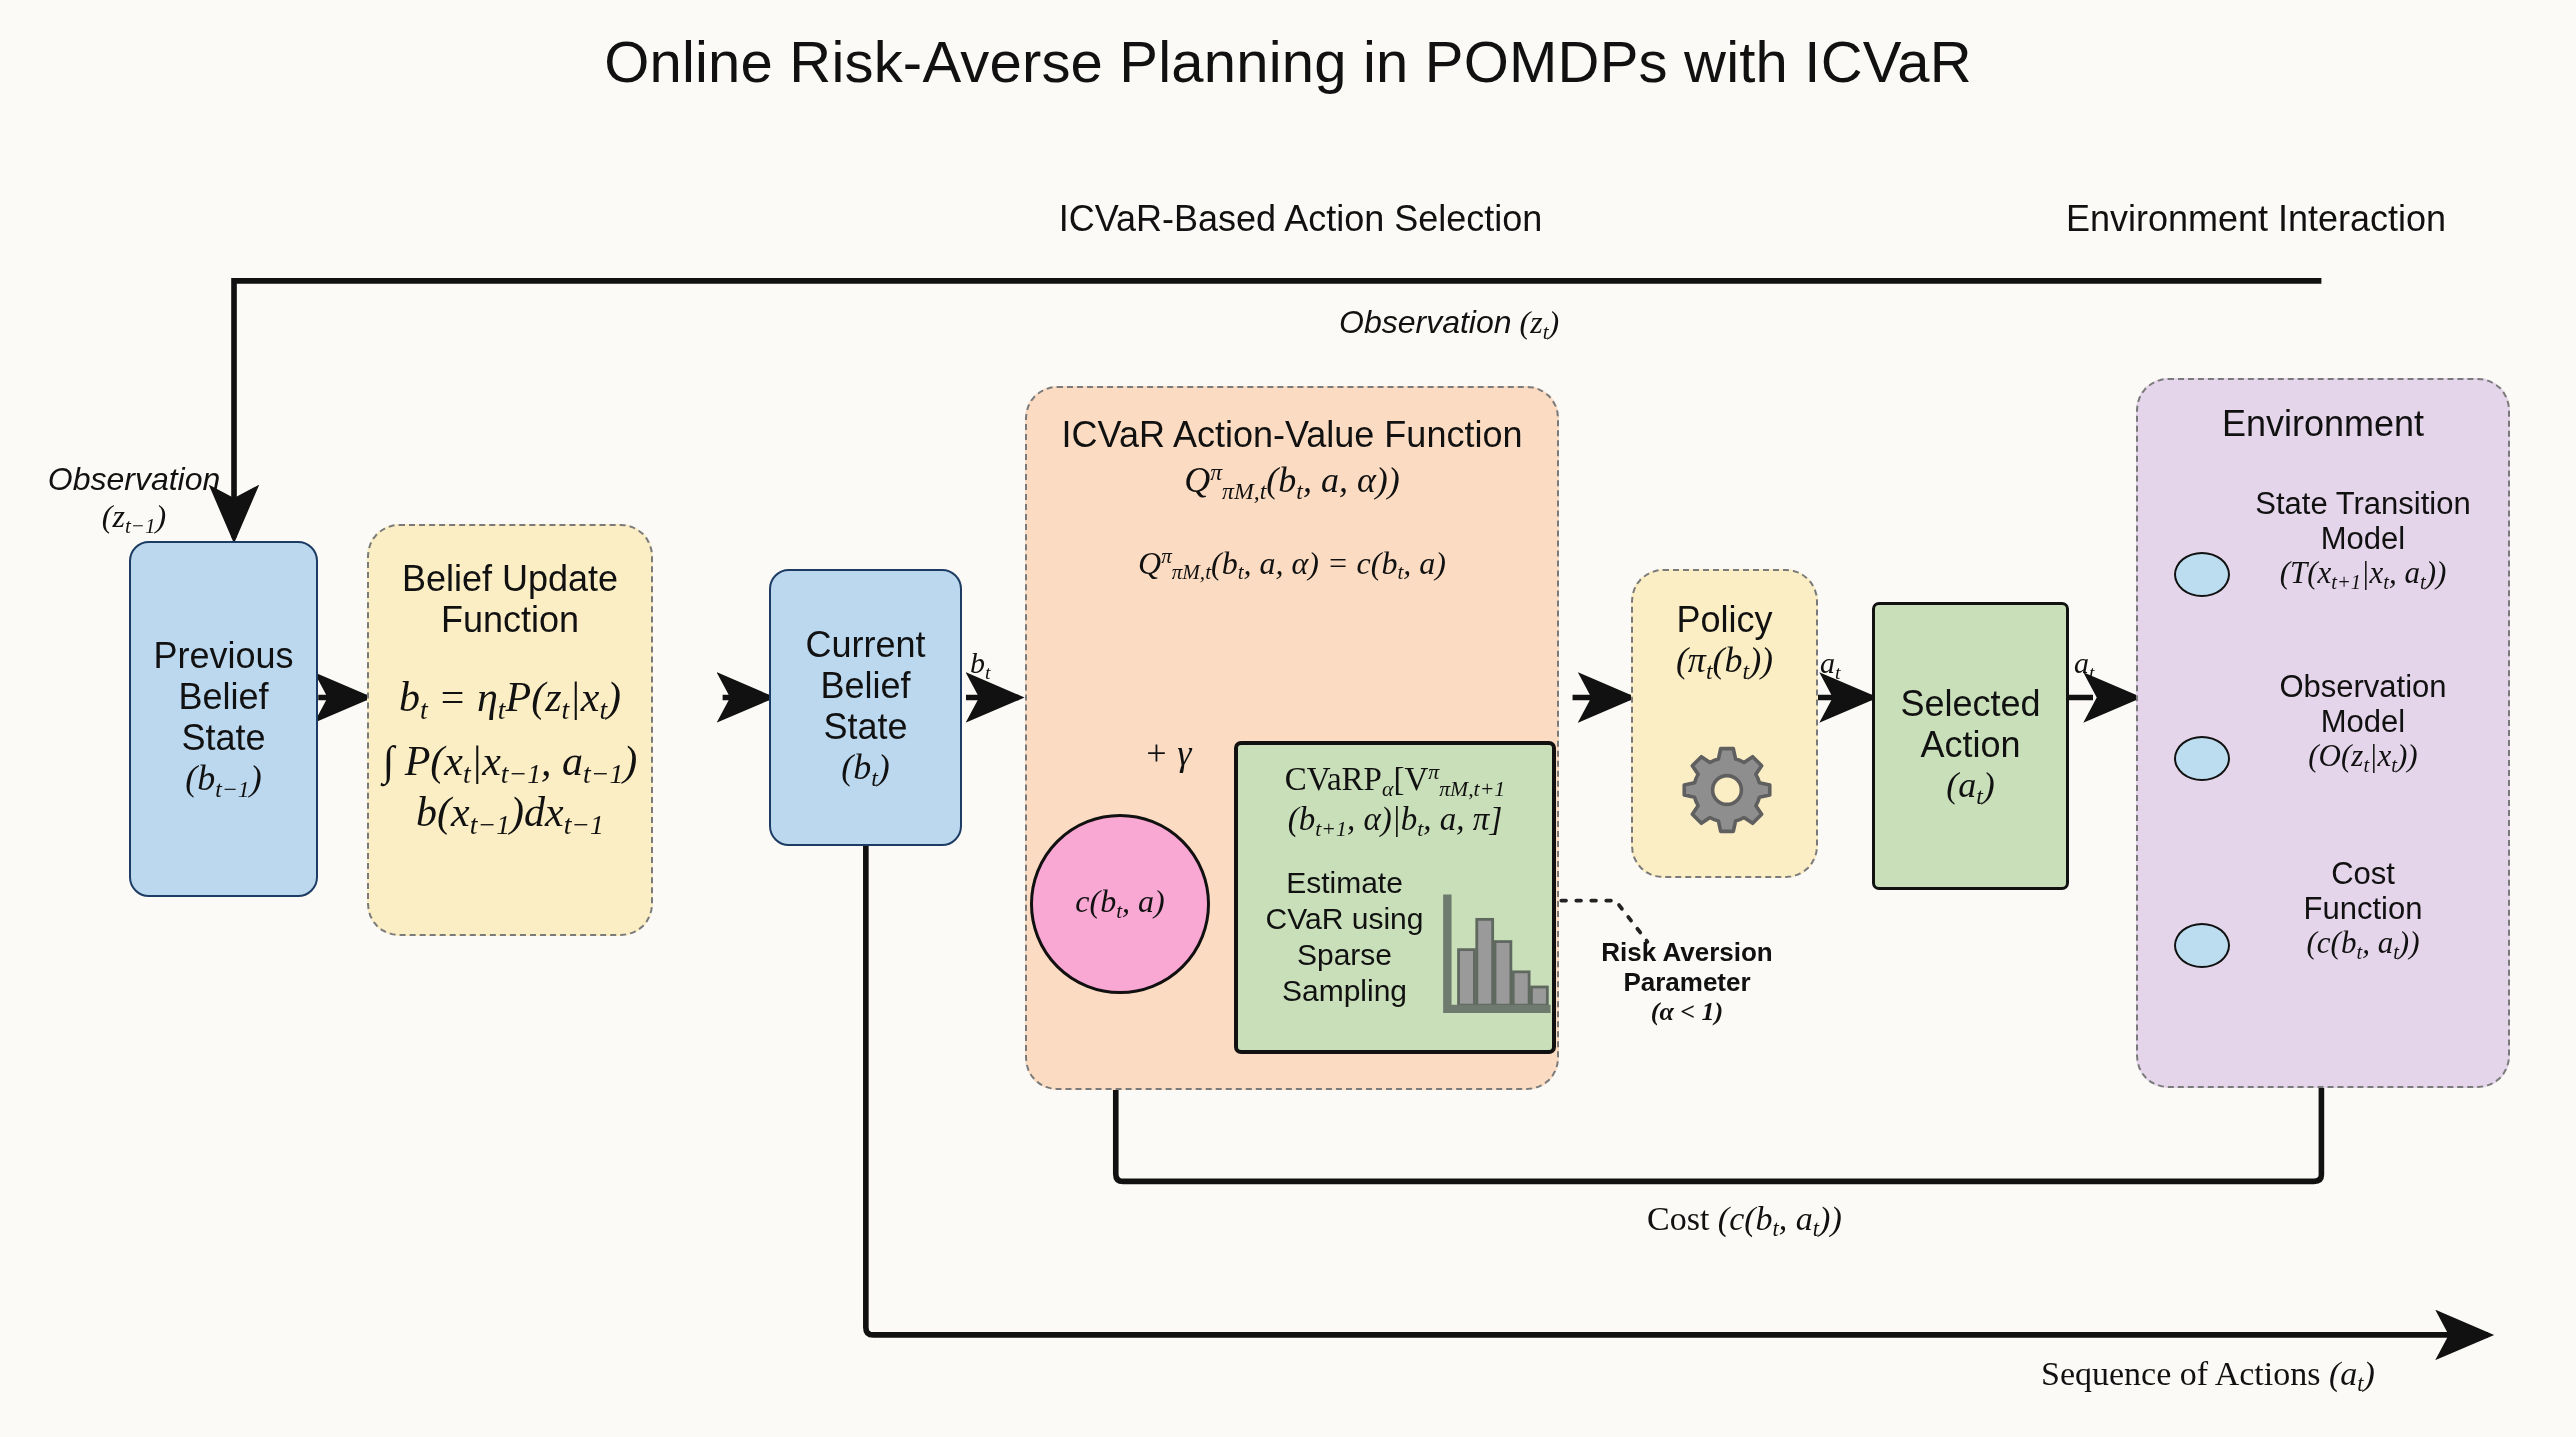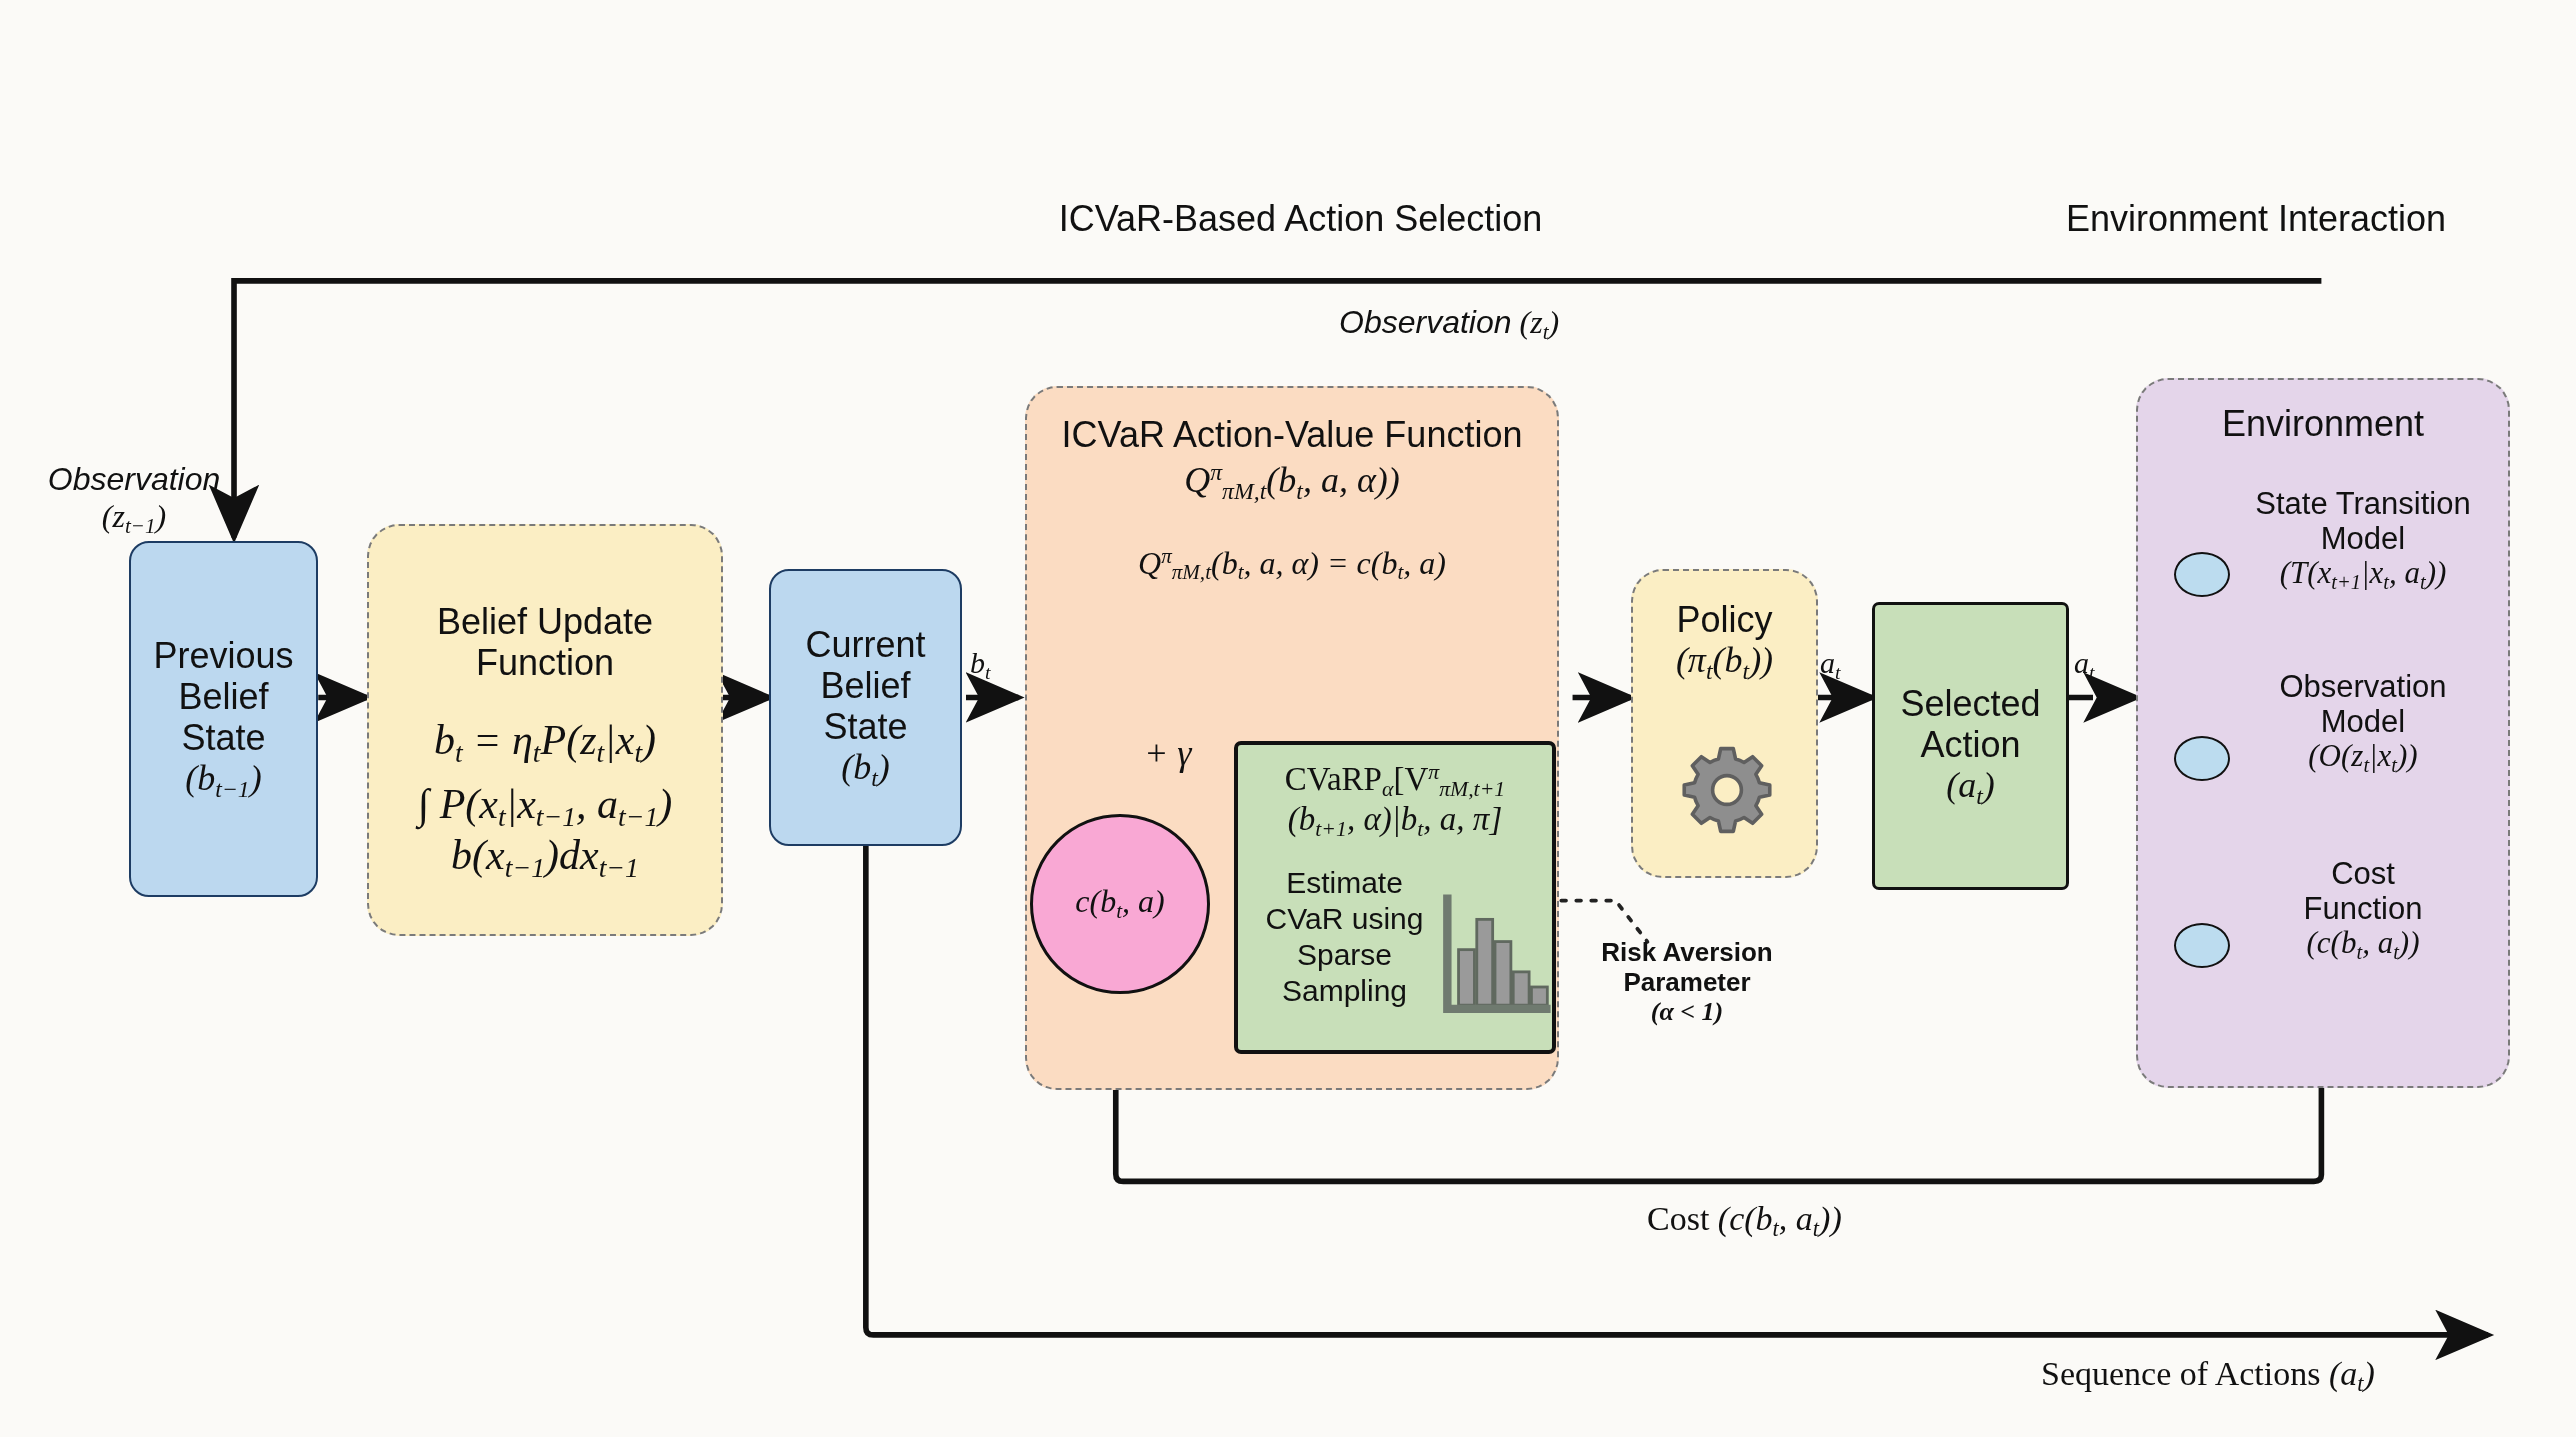--- a/index.html
+++ b/index.html
@@ -75,20 +75,21 @@
       <path d="M 1192,956 L 1192,728 Q 1192,720 1200,720 L 1450,720 L 1450,762" marker-end="url(#ah)"></path>
 
       <path d="M 925,903 L 925,1418 Q 925,1426 933,1426 L 2658,1426" marker-end="url(#ah)"></path>
     </g>
 
     <g stroke="#222" stroke-width="4" fill="none" stroke-dasharray="5 11" stroke-linecap="round">
       <path d="M 1652,962 L 1726,962 L 1760,1006"></path>
     </g>
   </svg>
 
+  <div class="title">Online Risk-Averse Planning in POMDPs with ICVaR</div>
 
   <div class="sect" style="left:945px;top:198px;width:711px;">ICVaR-Based Action Selection</div>
   <div class="sect" style="left:1966px;top:198px;width:580px;">Environment Interaction</div>
 
   <div class="edge-i" style="left:7.5px;top:461px;width:253px;text-align:center;">
     <div><span>Observation</span></div>
     <div class="mth" style="font-style:italic;"><span>(z</span><sub>t−1</sub><span>)</span></div>
   </div>
 
   <div class="edge-i" style="left:1339px;top:304px;">
@@ -115,21 +116,21 @@
 
   <div class="box solid blue" style="left:129px;top:541px;width:189px;height:356px;">
     <div class="lbl-l">Previous</div>
     <div class="lbl-l">Belief</div>
     <div class="lbl-l">State</div>
     <div class="lbl-l mth">
       <span>(b</span><sub>t−1</sub><span>)</span>
     </div>
   </div>
 
-  <div class="box dashed cream" style="left:367px;top:524px;width:356px;height:412px;justify-content:center;padding-top:24px;">
+  <div class="box dashed cream" style="left:367px;top:524px;width:286px;height:412px;justify-content:flex-start;padding-top:32px;">
     <div class="lbl-l">Belief Update</div>
     <div class="lbl-l">Function</div>
     <div style="height:34px"></div>
     <div class="lbl mth">
       <span>b</span><sub>t</sub><span> = η</span><sub>t</sub><span>P(z</span><sub>t</sub><span>|x</span><sub>t</sub><span>)</span>
     </div>
     <div style="height:13px"></div>
     <div class="lbl mth">
       <span>∫ P(x</span><sub>t</sub><span>|x</span><sub>t−1</sub><span>, a</span><sub>t−1</sub><span>)</span>
     </div>

